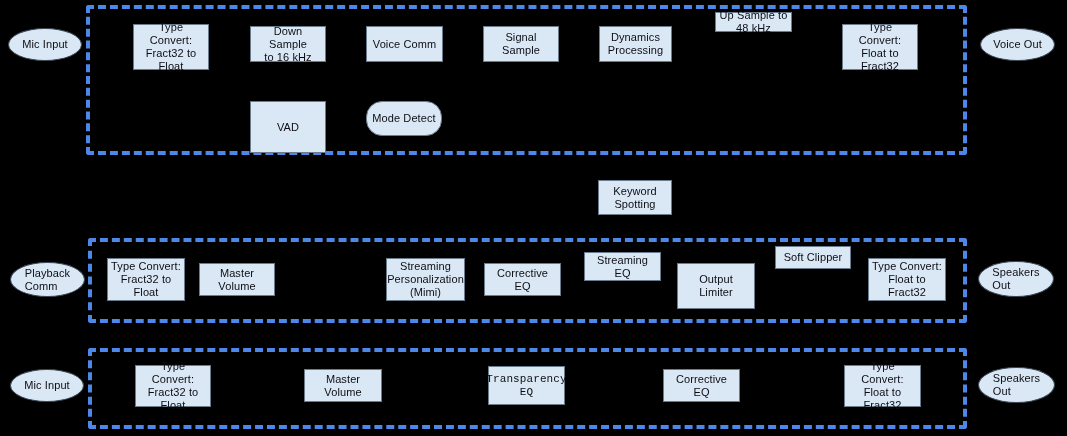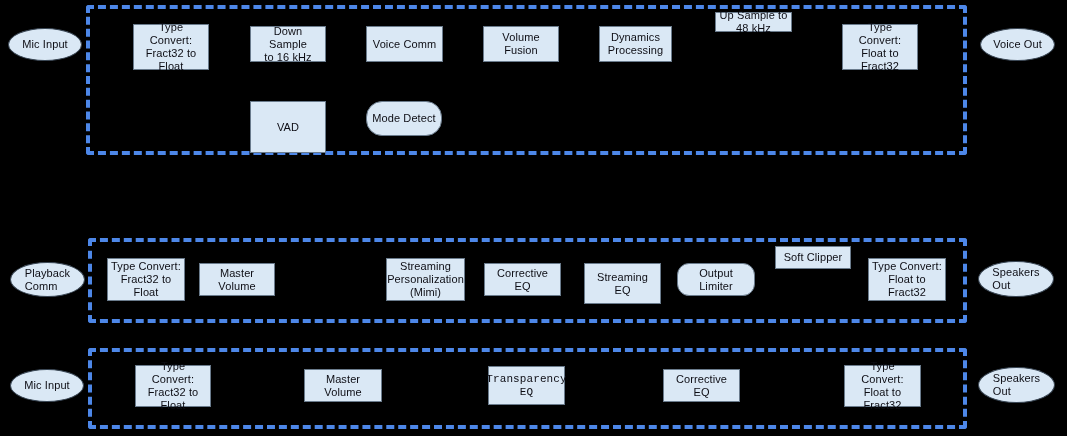--- a/index.html
+++ b/index.html
@@ -74,60 +74,62 @@
 
   <div class="block" style="left:133px; top:24px; width:76px; height:46px;">Type Convert:
 Fract32 to
 Float</div>
 
   <div class="block" style="left:250px; top:26px; width:76px; height:36px;">Down Sample
 to 16 kHz</div>
 
   <div class="block" style="left:366px; top:26px; width:77px; height:36px;">Voice Comm</div>
 
-  <div class="block" style="left:483px; top:26px; width:76px; height:36px;">Volume Fusion</div>
+  <div class="block" style="left:483px; top:26px; width:76px; height:36px;">Signal Sample</div>
 
   <div class="block" style="left:599px; top:26px; width:73px; height:36px;">Dynamics
 Processing</div>
 
   <div class="block" style="left:715px; top:12px; width:77px; height:20px;">Up Sample to
 48 kHz</div>
 
   <div class="block" style="left:842px; top:24px; width:76px; height:46px;">Type Convert:
 Float to
 Fract32</div>
 
   <div class="block" style="left:250px; top:101px; width:76px; height:52px;">VAD</div>
 
   <div class="block" style="left:366px; top:101px; width:76px; height:35px;border-radius:16px;">Mode Detect</div>
 
   <div class="terminal" style="left:980px; top:28px; width:75px; height:33px;">Voice Out</div>
 
+  <div class="block" style="left:598px; top:180px; width:74px; height:35px;">Keyword
+Spotting</div>
 
   <div class="group" style="left:88px; top:238px; width:879px; height:85px;"></div>
 
   <div class="terminal" style="left:10px; top:262px; width:75px; height:35px;">Playback
 Comm</div>
 
   <div class="block" style="left:107px; top:258px; width:78px; height:43px;">Type Convert:
 Fract32 to
 Float</div>
 
   <div class="block" style="left:199px; top:263px; width:76px; height:33px;">Master Volume</div>
 
 
   <div class="block" style="left:386px; top:258px; width:79px; height:43px;">Streaming
 Personalization
 (Mimi)</div>
 
   <div class="block" style="left:484px; top:263px; width:77px; height:33px;">Corrective EQ</div>
 
-  <div class="block" style="left:584px; top:263px; width:77px; height:41px;">Streaming EQ</div>
+  <div class="block" style="left:584px; top:252px; width:77px; height:29px;">Streaming EQ</div>
 
-  <div class="block" style="left:677px; top:263px; width:78px; height:33px;border-radius:12px;">Output Limiter</div>
+  <div class="block" style="left:677px; top:263px; width:78px; height:46px;">Output Limiter</div>
 
   <div class="block" style="left:775px; top:246px; width:76px; height:23px;text-align:center;">Soft Clipper</div>
 
   <div class="block" style="left:868px; top:258px; width:78px; height:43px;">Type Convert:
 Float to
 Fract32</div>
 
   <div class="terminal" style="left:978px; top:261px; width:76px; height:36px;">Speakers
 Out</div>
 

